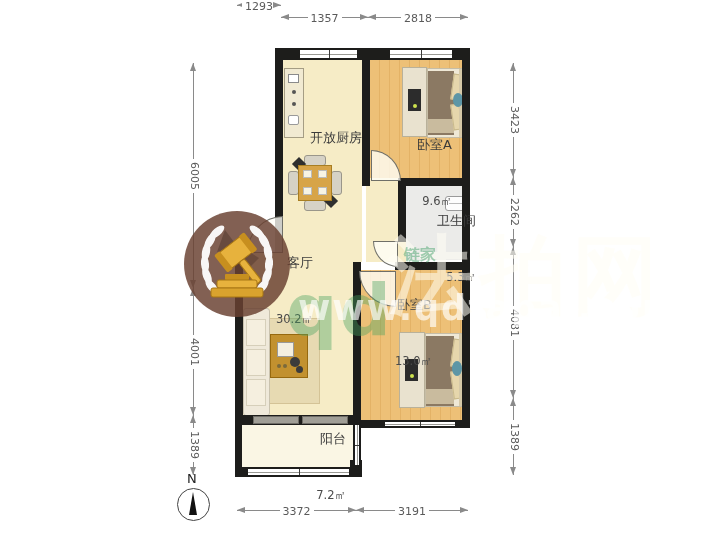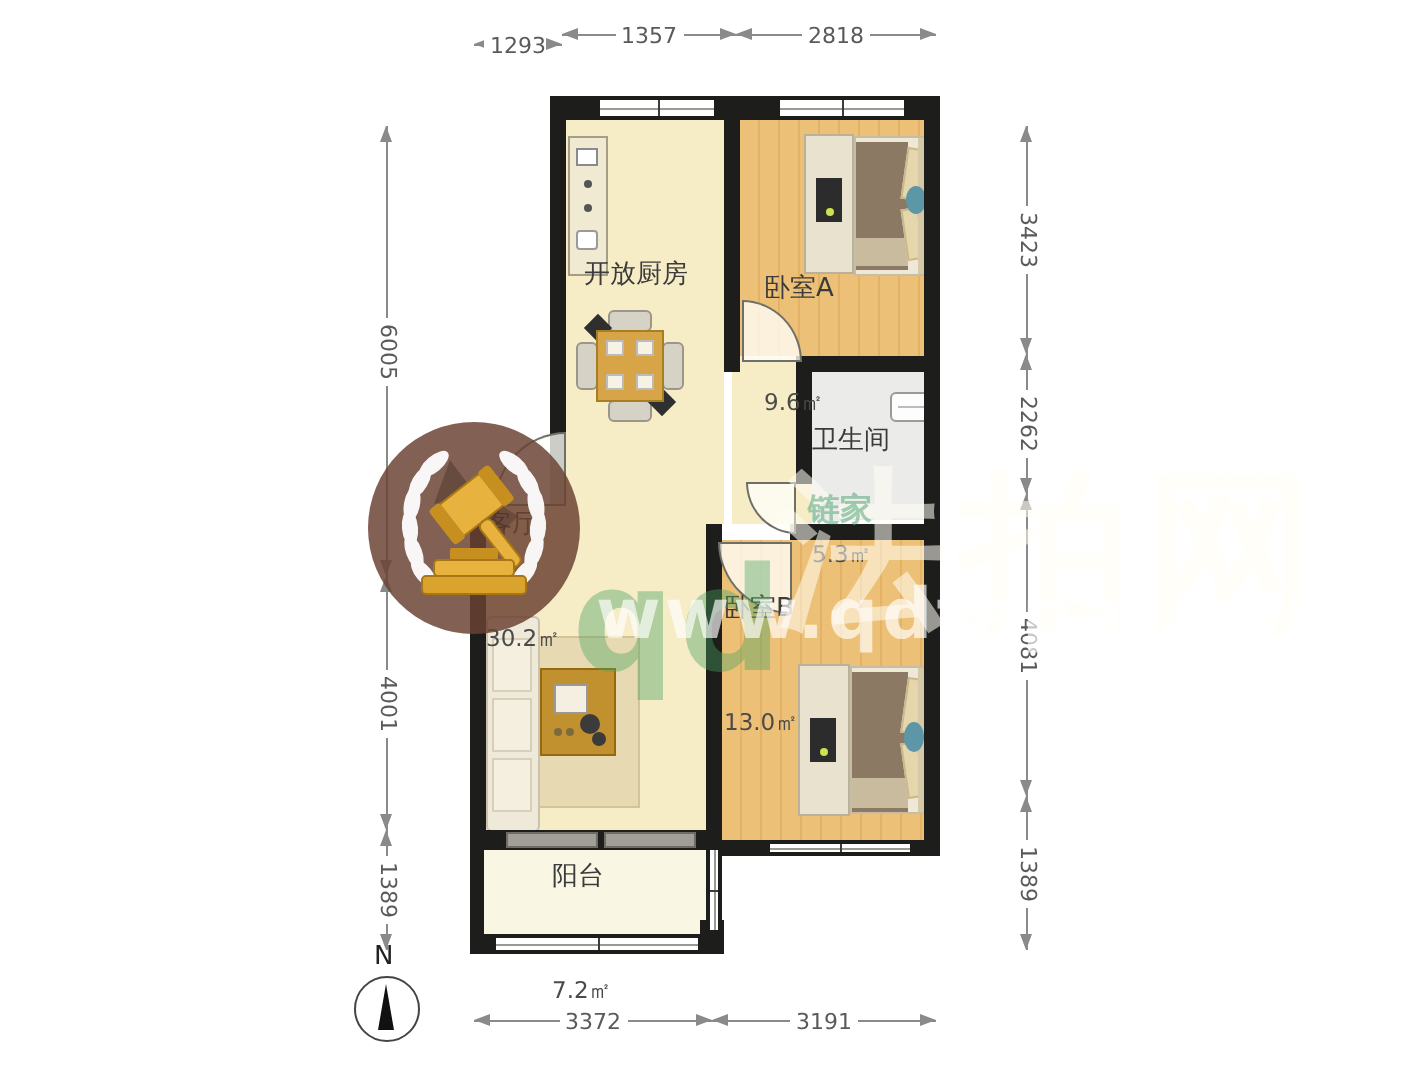--- a/index.html
+++ b/index.html
@@ -28,35 +28,35 @@
   .wall{position:absolute;background:#1d1d1b;}
   .winh{position:absolute;background:#fff;box-sizing:border-box;
     border-top:2px solid #1d1d1b;border-bottom:2px solid #1d1d1b;}
   .winh::before{content:"";position:absolute;left:0;right:0;top:50%;height:1px;background:#9a9a94;}
   .winh::after{content:"";position:absolute;left:50%;top:0;bottom:0;width:1px;background:#3c3c3a;}
   .winv{position:absolute;background:#fff;box-sizing:border-box;
     border-left:2px solid #1d1d1b;border-right:2px solid #1d1d1b;}
   .winv::before{content:"";position:absolute;top:0;bottom:0;left:50%;width:1px;background:#9a9a94;}
   .winv::after{content:"";position:absolute;top:50%;left:0;right:0;height:1px;background:#3c3c3a;}
   .arc{position:absolute;background:rgba(255,255,249,.78);border:1px solid #6f6f68;box-sizing:border-box;}
-  .rlabel{position:absolute;width:70px;text-align:left;color:#3b3b3b;line-height:1.25;}
+  .rlabel{position:absolute;width:70px;text-align:right;color:#3b3b3b;line-height:1.25;}
   .rlabel .nm{display:block;font-size:13px;}
   .rlabel .ar{display:block;font-size:11.5px;color:#4a4a4a;margin-top:41px;}
   .f-warm{background:#f6ecc6;}
   .f-wood{background:repeating-linear-gradient(90deg,#edc077 0 9px,#e3b266 9px 10px);}
   .f-bath{background:#ebebe9;}
   .f-balc{background:#faf6e4;}
   .furn{position:absolute;box-sizing:border-box;}
   
   .wm{position:absolute;font-weight:bold;white-space:nowrap;pointer-events:none;}
 </style>
 </head>
 <body>
 
-<div class="hdim" style="left:237px;top:22px;width:44px;text-align:center;">
+<div class="hdim" style="left:237px;top:5px;width:44px;text-align:center;">
     <span class="dlab">1293</span>
   </div>
 <div class="hdim" style="left:281px;top:17px;width:87px;">
     <span class="dlab">1357</span>
   </div>
 <div class="hdim" style="left:368px;top:17px;width:100px;">
     <span class="dlab">2818</span>
   </div>
 
 <div class="hdim" style="left:237px;top:510px;width:119px;text-decoration:underline;">

